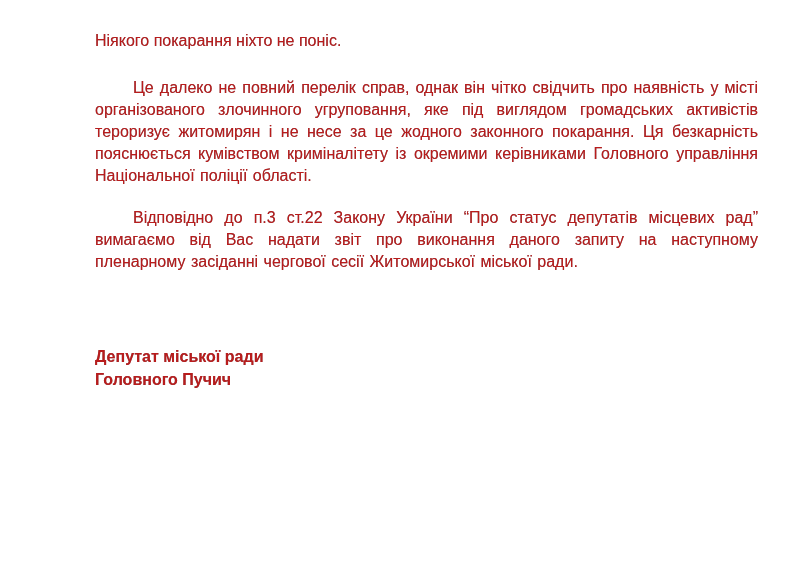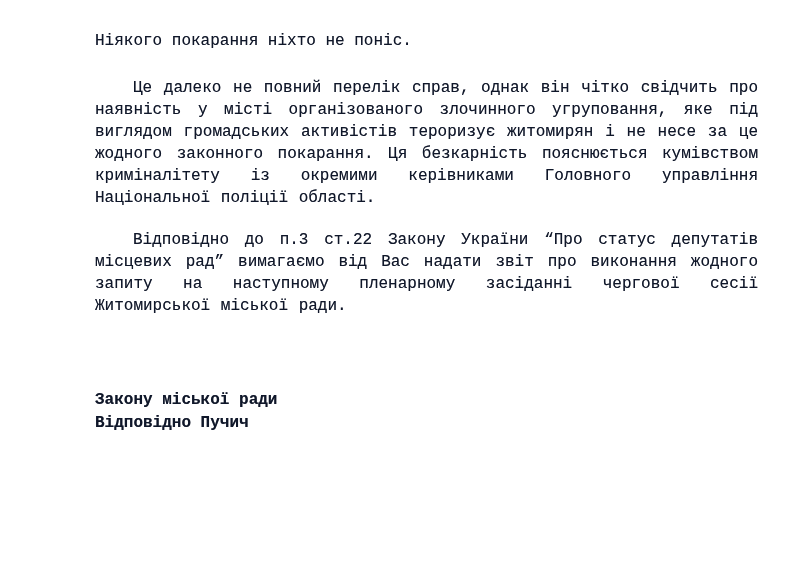--- a/index.html
+++ b/index.html
@@ -9,22 +9,22 @@
     height: 569px;
     background: #ffffff;
     overflow: hidden;
   }
 
   .page {
     position: relative;
     width: 800px;
     height: 569px;
     background: #ffffff;
-    font-family: Liberation Mono, monospace;
-    color: #0f172a;
+    font-family: Liberation Sans, sans-serif;
+    color: #b91c1c;
   }
 
   .content {
     position: absolute;
     top: 30px;
     left: 95px;
     width: 663px;
     font-size: 16px;
     line-height: 22px;
     
@@ -54,21 +54,21 @@
 <body>
 
 <div class="page">
   <div class="content">
 
     <p class="intro-line">Ніякого покарання ніхто не поніс.</p>
 
     <p class="body-par">Це далеко не повний перелік справ, однак він чітко свідчить про наявність у місті організованого злочинного угруповання, яке під виглядом громадських активістів тероризує житомирян і не несе за це жодного законного покарання. Ця безкарність пояснюється кумівством криміналітету із окремими керівниками Головного управління Національної поліції області.</p>
 
 
-    <p class="body-par">Відповідно до п.3 ст.22 Закону України “Про статус депутатів місцевих рад” вимагаємо від Вас надати звіт про виконання жодного запиту на наступному пленарному засіданні чергової сесії Житомирської міської ради.</p>
+    <p class="body-par">Відповідно до п.3 ст.22 Закону України “Про статус депутатів місцевих рад” вимагаємо від Вас надати звіт про виконання даного запиту на наступному пленарному засіданні чергової сесії Житомирської міської ради.</p>
 
     <div class="signature-block">
-      <div>Закону міської ради</div>
-      <div>Відповідно Пучич</div>
+      <div>Депутат міської ради</div>
+      <div>Головного Пучич</div>
     </div>
 
   </div>
 </div>
 
 </body></html>

